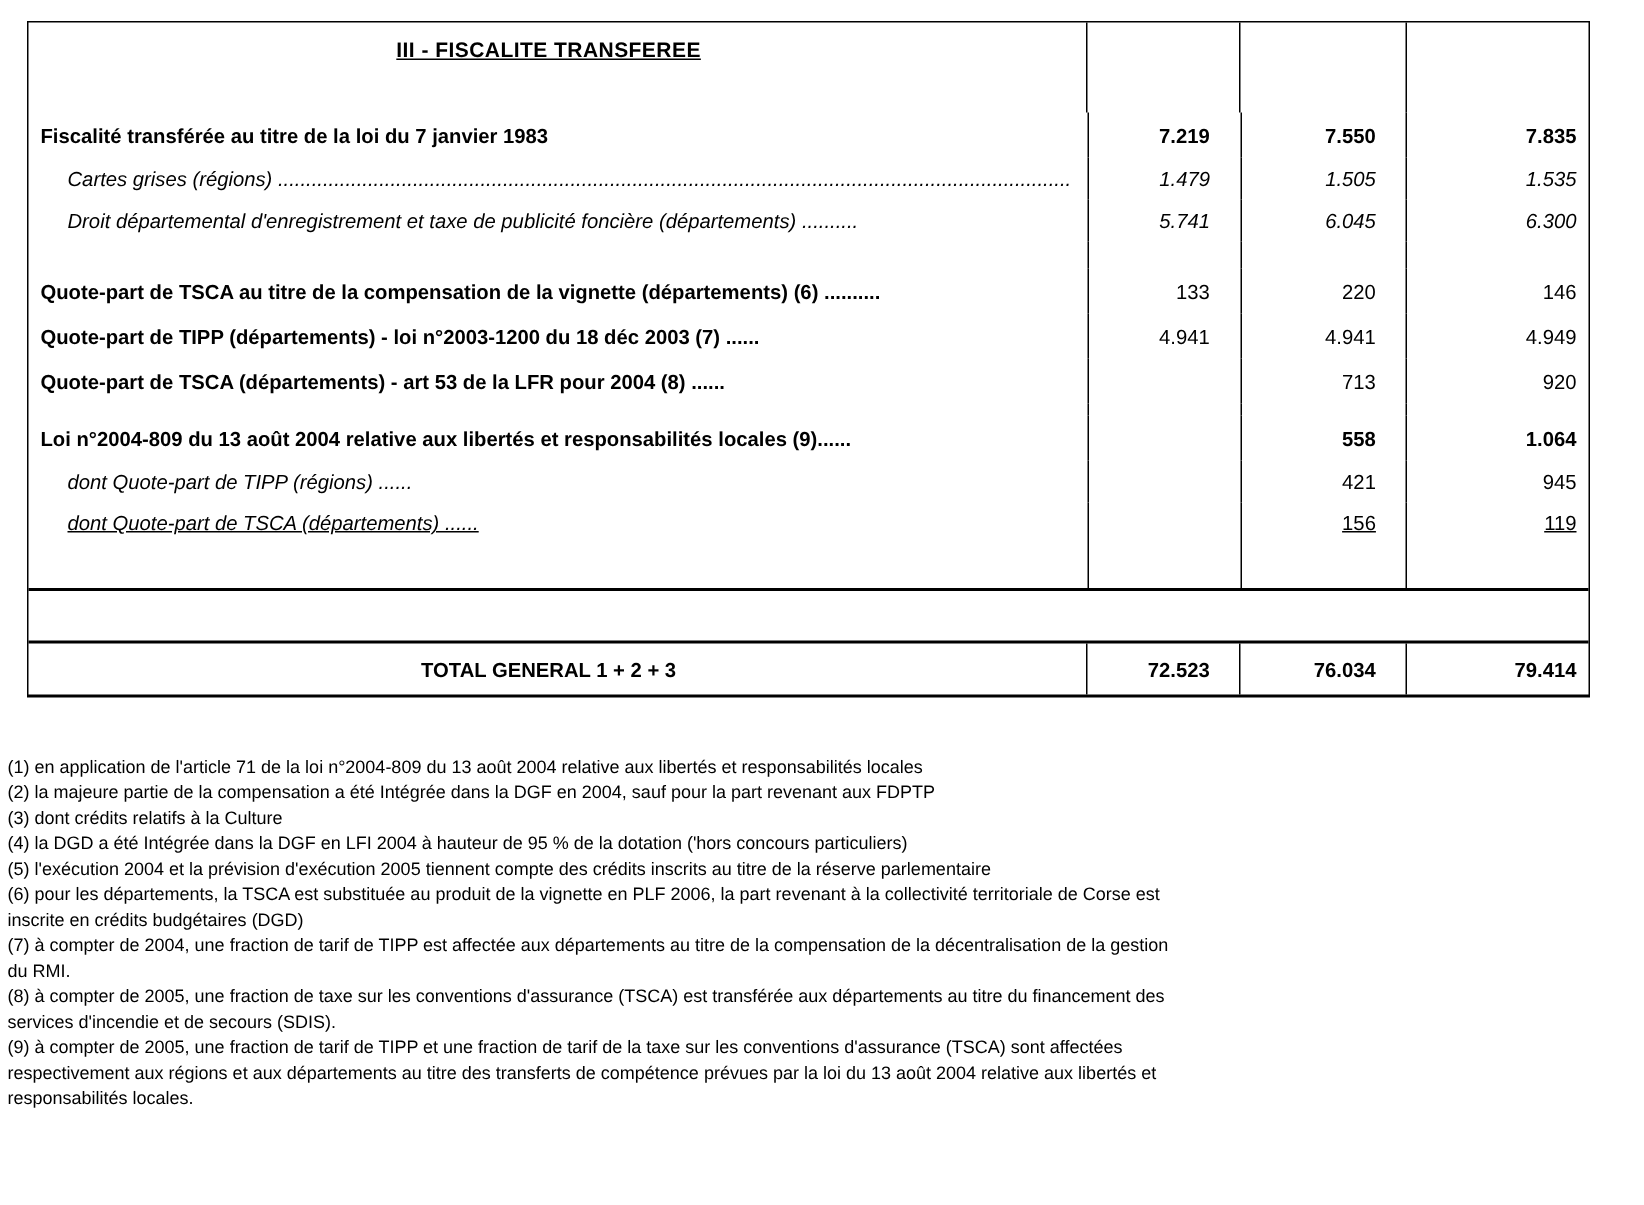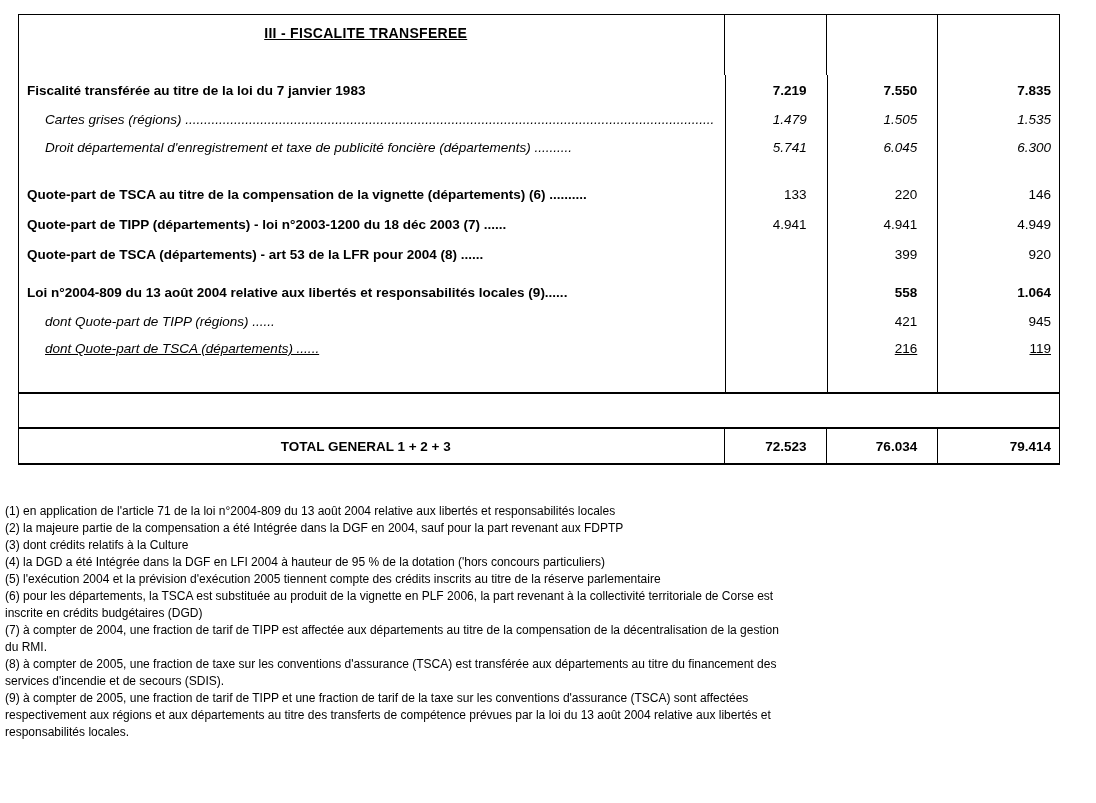--- a/index.html
+++ b/index.html
@@ -137,21 +137,21 @@
     <div class="trow h30">
       <div class="cell lbl bold">Quote-part de TIPP (départements) - loi n°2003-1200 du 18 déc 2003 (7) ......</div>
       <div class="cell num c1">4.941</div>
       <div class="cell num c2">4.941</div>
       <div class="cell num c3">4.949</div>
     </div>
 
     <div class="trow h30">
       <div class="cell lbl bold">Quote-part de TSCA (départements) - art 53 de la LFR pour 2004 (8) ......</div>
       <div class="cell num c1"></div>
-      <div class="cell num c2">399</div>
+      <div class="cell num c2">713</div>
       <div class="cell num c3">920</div>
     </div>
 
     <div class="trow sp8">
       <div class="cell lbl"></div>
       <div class="cell num c1"></div>
       <div class="cell num c2"></div>
       <div class="cell num c3"></div>
     </div>
 
@@ -165,21 +165,21 @@
     <div class="trow h28">
       <div class="cell lbl ital indent">dont Quote-part de TIPP (régions) ......</div>
       <div class="cell num c1"></div>
       <div class="cell num c2">421</div>
       <div class="cell num c3">945</div>
     </div>
 
     <div class="trow h27">
       <div class="cell lbl ital indent">dont Quote-part de TSCA (départements) ......</div>
       <div class="cell num c1"></div>
-      <div class="cell num c2">216</div>
+      <div class="cell num c2">156</div>
       <div class="cell num c3">119</div>
     </div>
 
     <div class="trow sp30">
       <div class="cell lbl"></div>
       <div class="cell num c1"></div>
       <div class="cell num c2"></div>
       <div class="cell num c3"></div>
     </div>
 

